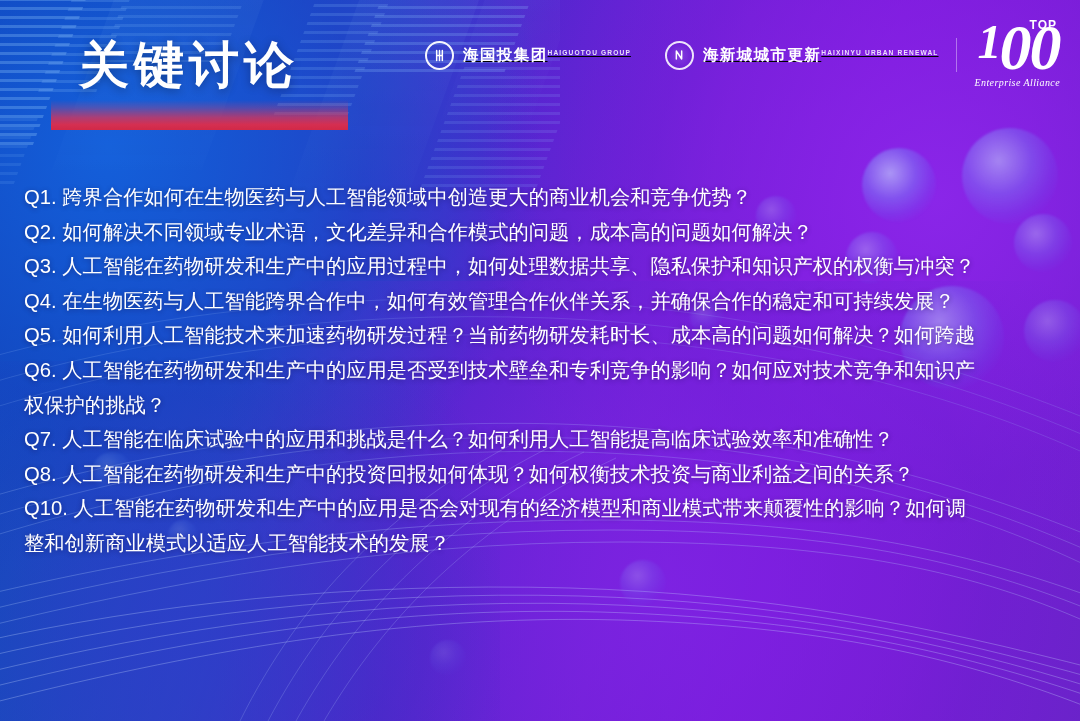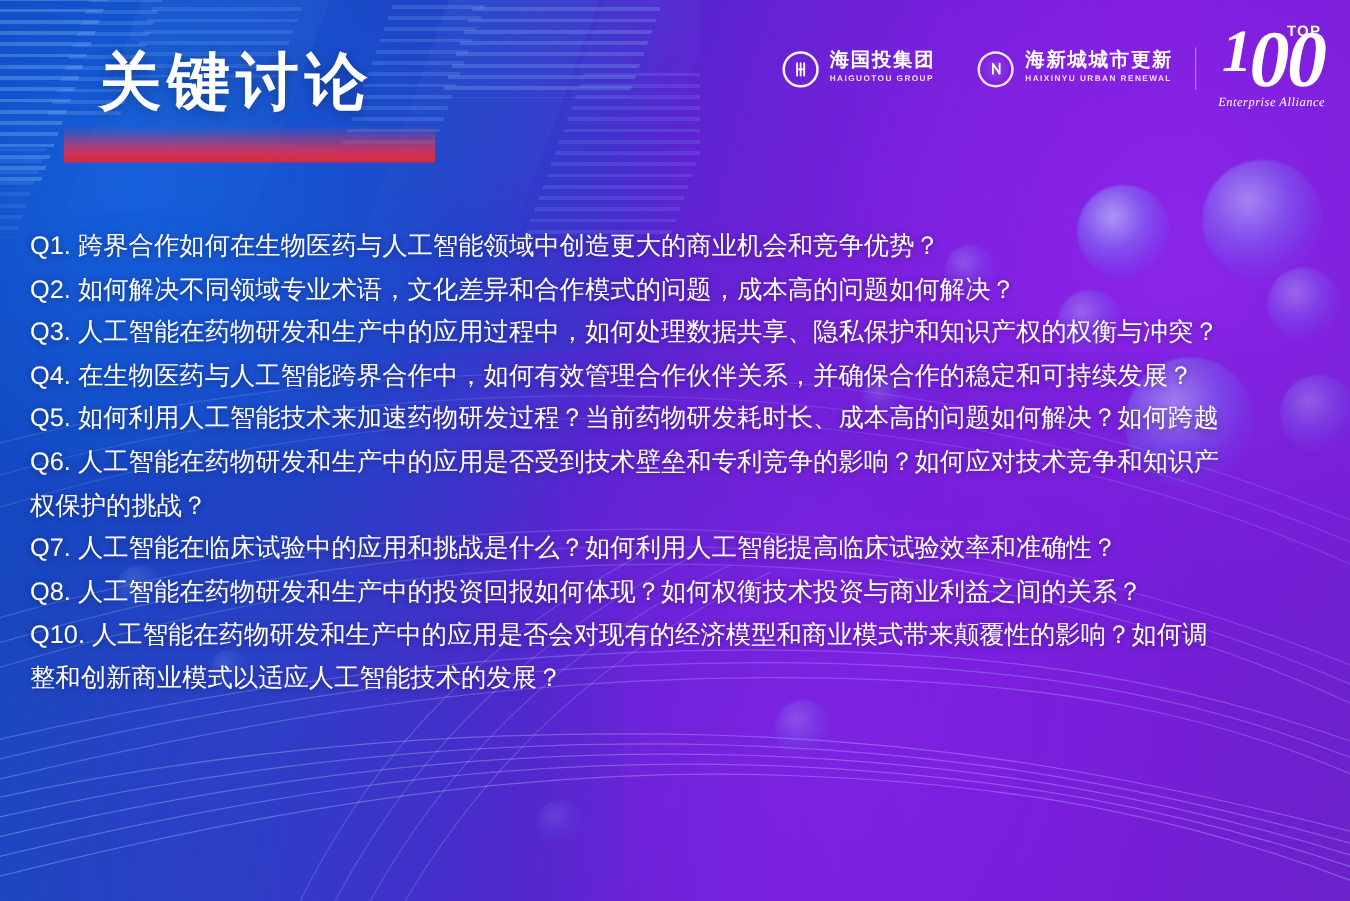--- a/index.html
+++ b/index.html
@@ -106,21 +106,21 @@
     border:2.2px solid rgba(255,255,255,.95);
     display:flex; align-items:center; justify-content:center;
     color:#fff; font-size:16px; font-weight:700; line-height:1;
     flex:0 0 auto;
   }
   .logo-mark.n-mark{
     border:2.2px solid rgba(255,255,255,.88);
     background:radial-gradient(circle at 50% 50%, rgba(255,255,255,.14), rgba(255,255,255,0) 70%);
     font-style:italic; font-size:15px;
   }
-  .logo-text{ display:flex; flex-direction:column; justify-content:center; }
+  .logo-text{ display:flex; flex-direction:row; justify-content:center;text-decoration:underline; }
   .logo-cn{
     color:#fff; font-size:15.5px; font-weight:700; letter-spacing:1.4px;
     line-height:1.08; white-space:nowrap;
   }
   .logo-en{
     color:rgba(255,255,255,.86); font-size:6.6px; font-weight:700;
     letter-spacing:1.15px; line-height:1.5; white-space:nowrap;
     margin-top:1px;
   }
   .logo-sep{

